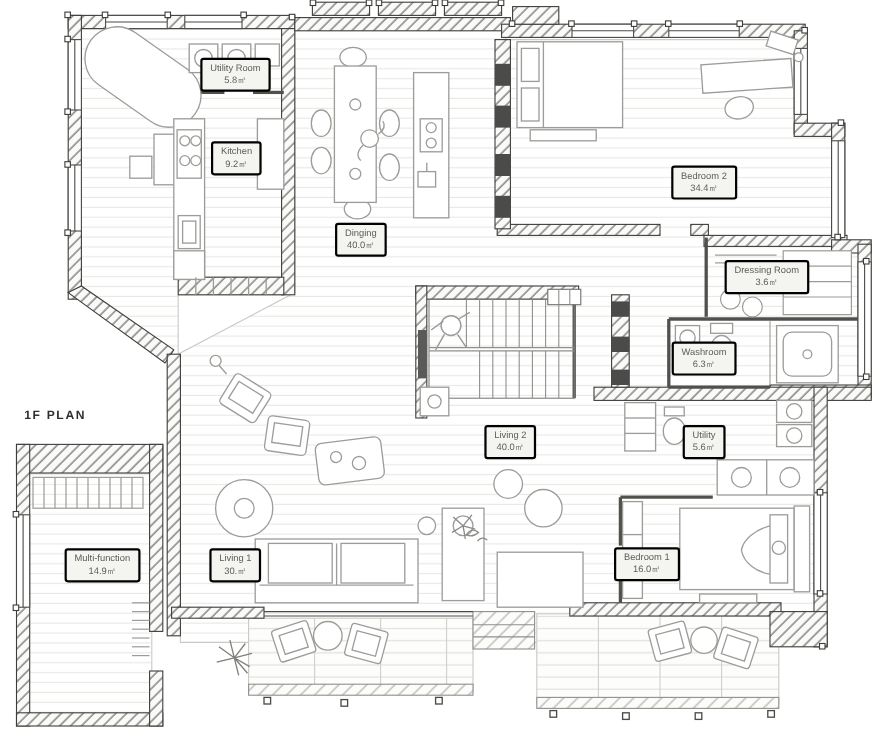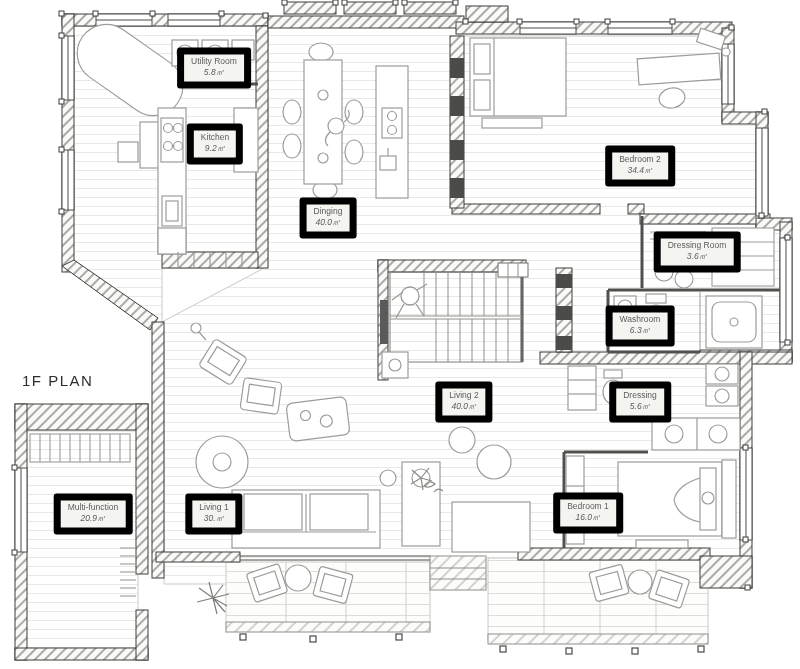--- a/index.html
+++ b/index.html
@@ -1,27 +1,27 @@
 <!DOCTYPE html>
 <html><head>
 <meta charset="utf-8">
 <style>
   html,body { margin:0; padding:0; background:#ffffff; }
   body { width:800px; height:669px; font-family:"Liberation Sans", sans-serif; }
   .plan-stage { position:relative; width:800px; height:669px; background:#ffffff; overflow:hidden; }
   .plan-stage svg { position:absolute; left:0; top:0; }
   .room-label {
     position:absolute; transform:translate(-50%,-50%);
-    background:#f4f4f1; border:7px solid #000000; border-radius:3px;
+    background:#f4f4f1; border:2px solid #000000; border-radius:3px;
     padding:2px 7px 3px; font-size:8.5px; line-height:1.3; color:#5c5c58;
     text-align:center; white-space:nowrap; box-shadow:0 0 2px rgba(0,0,0,.05);
   }
-  .room-label .area { display:block;font-style:italic; }
+  .room-label .area { display:block; }
   .plan-title {
-    position:absolute; left:22px; top:372px; font-size:15px; font-weight:normal;
+    position:absolute; left:22px; top:372px; font-size:11px; font-weight:bold;
     color:#2e2e2c; letter-spacing:1.5px;
   }
 </style>
 </head>
 <body>
 
 <div class="plan-stage">
 
 <svg width="800" height="669" viewBox="0 0 800 669">
   <defs>
@@ -454,33 +454,33 @@
 </div>
 <div class="room-label" style="left:697px; top:252px">
   <span>Dressing Room</span>
   <span class="area">3.6㎡</span>
 </div>
 <div class="room-label" style="left:640px; top:326px">
   <span>Washroom</span>
   <span class="area">6.3㎡</span>
 </div>
 <div class="room-label" style="left:640px; top:402px">
-  <span>Dressing</span>
+  <span>Utility</span>
   <span class="area">5.6㎡</span>
 </div>
 <div class="room-label" style="left:464px; top:402px">
   <span>Living 2</span>
   <span class="area">40.0㎡</span>
 </div>
 <div class="room-label" style="left:214px; top:514px">
   <span>Living 1</span>
   <span class="area">30.㎡</span>
 </div>
 <div class="room-label" style="left:588px; top:513px">
   <span>Bedroom 1</span>
   <span class="area">16.0㎡</span>
 </div>
 <div class="room-label" style="left:93px; top:514px">
   <span>Multi-function</span>
-  <span class="area">20.9㎡</span>
+  <span class="area">14.9㎡</span>
 </div>
 
 </div>
 
 </body></html>

